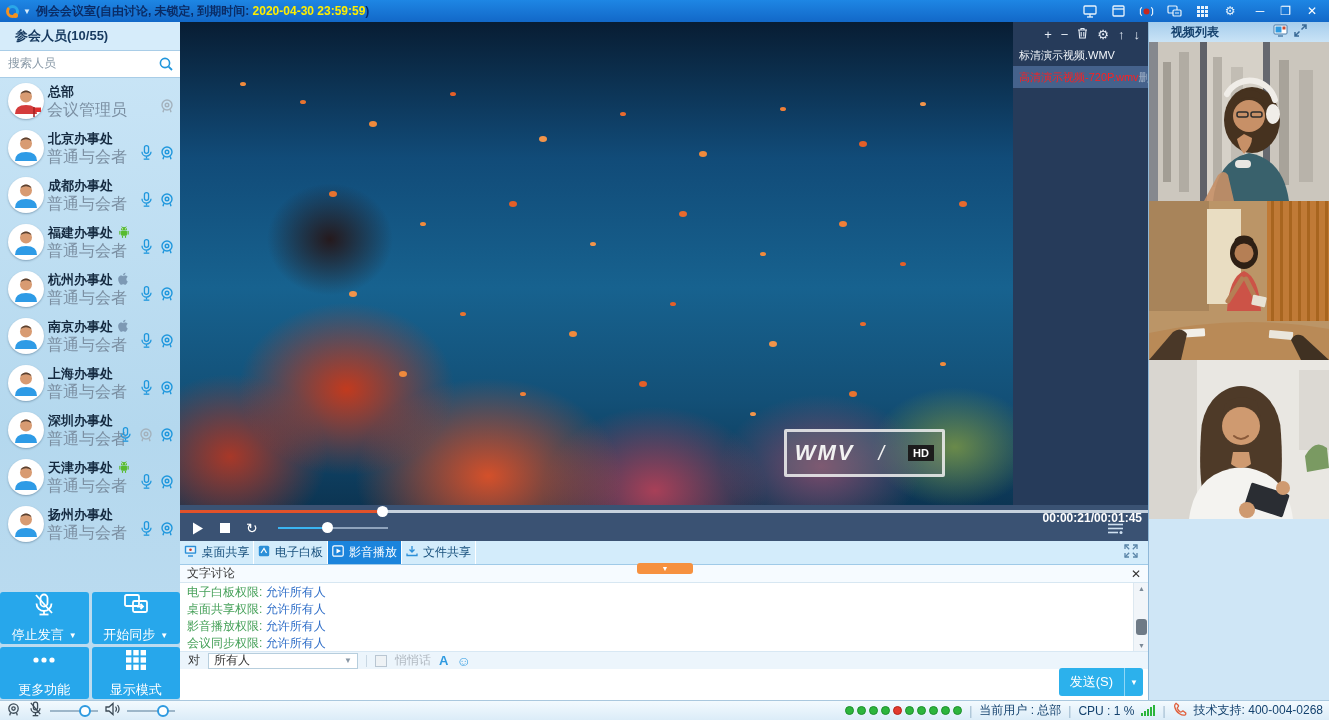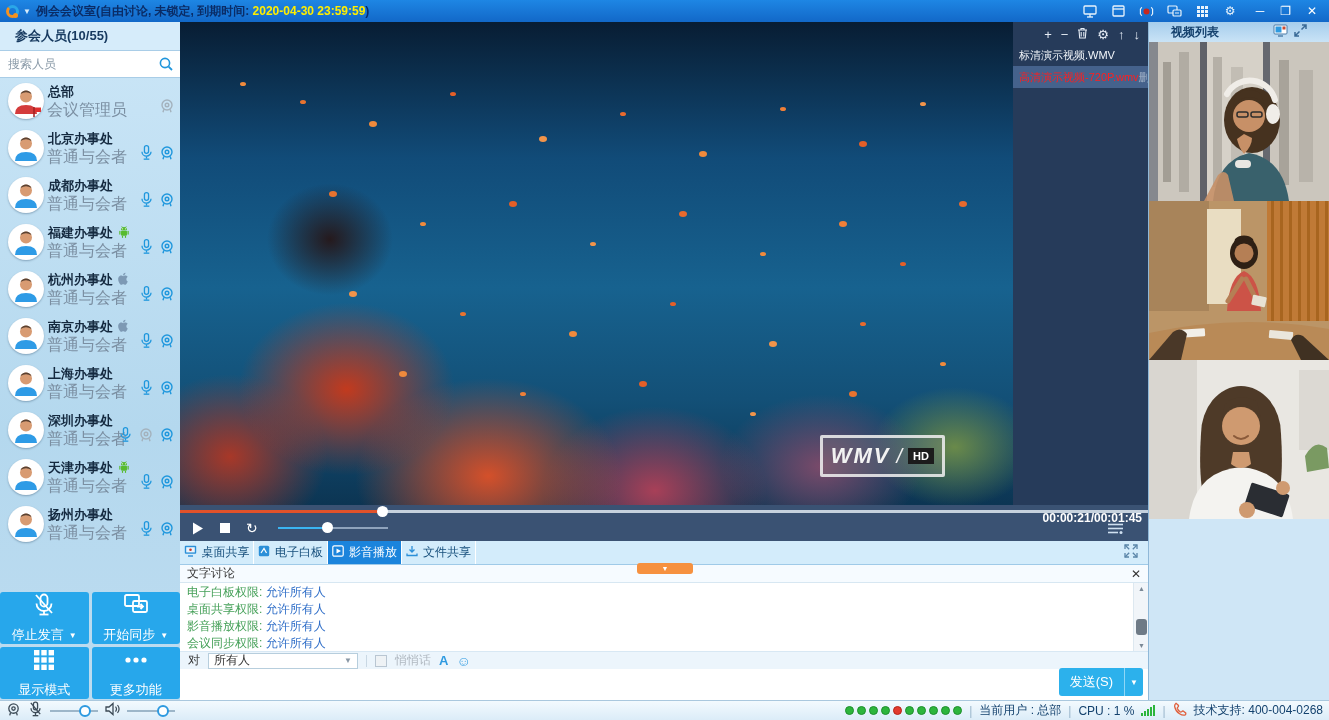--- a/index.html
+++ b/index.html
@@ -19,21 +19,21 @@
   .tb-ic { width:15px; height:13px; display:flex; align-items:center; justify-content:center; color:#eaf4fc; font-size:12px; cursor:pointer; }
   .tb-ic svg { display:block; }
   .win-ctl { display:flex; align-items:center; gap:16px; margin-left:18px; padding-right:6px; }
   .win-ctl span { color:#fff; font-size:12px; cursor:pointer; line-height:1; }
 
   
   .sidebar { position:absolute; left:0; top:22px; width:180px; height:678px;
     background:linear-gradient(180deg,#cbe6f7 0%,#b4d8ee 60%,#bddcf0 100%); }
   .sb-header { height:28px; line-height:28px; padding-left:15px; font-size:13px; font-weight:bold; color:#16395f; background:#d6ecfa; }
   .search-row { height:28px; background:#fff; border-top:1px solid #a9cde7; border-bottom:1px solid #a9cde7; position:relative; }
-  .search-row input { width:100%; height:100%; border:0; outline:0; padding:0 26px 0 8px; font-size:12px; color:#0369a1; background:transparent; font-family:Liberation Serif, serif; }
+  .search-row input { width:100%; height:100%; border:0; outline:0; padding:0 26px 0 8px; font-size:12px; color:#0369a1; background:transparent; font-family:Liberation Mono, monospace; }
   .search-row input::placeholder { color:#8a9aa8; }
   .search-icon { position:absolute; right:6px; top:5px; }
   .plist { position:absolute; left:0; top:56px; width:180px; }
   .prow { height:47px; position:relative; }
   .avatar { position:absolute; left:8px; top:5px; width:36px; height:36px; border-radius:50%; background:#fff; box-shadow:0 1px 2px rgba(30,60,90,.35); overflow:hidden; }
   .badge-flag { position:absolute; left:32px; top:26px; }
   .p-name { position:absolute; left:48px; top:5px; font-size:13px; font-weight:bold; color:#14293f; display:flex; align-items:center; gap:4px; white-space:nowrap;text-align:center; }
   .p-role { position:absolute; left:47px; top:22px; font-size:16px; color:#7b8fa2; }
   .p-icons { position:absolute; right:5px; bottom:7px; display:flex; gap:5px; align-items:center; }
   .sb-buttons { position:absolute; left:0; top:570px; width:180px; height:105px;
@@ -59,22 +59,22 @@
     box-shadow: 60px 18px 0 0 #e8732f, 130px 40px 0 1px #f08a3c, 210px 10px 0 0 #e35f28,
       300px 55px 0 1px #f2944a, 380px 30px 0 0 #e86a2e, 460px 70px 0 1px #f08a3c,
       540px 25px 0 0 #ef7f38, 620px 60px 0 1px #e35f28, 680px 20px 0 0 #f2944a,
       90px 110px 0 1px #e8732f, 180px 140px 0 0 #f08a3c, 270px 120px 0 1px #e35f28,
       350px 160px 0 0 #f2944a, 440px 130px 0 1px #e86a2e, 520px 170px 0 0 #f08a3c,
       600px 140px 0 1px #ef7f38, 660px 180px 0 0 #e35f28, 110px 210px 0 1px #f2944a,
       220px 230px 0 0 #e8732f, 330px 250px 0 1px #f08a3c, 430px 220px 0 0 #e35f28,
       530px 260px 0 1px #f2944a, 620px 240px 0 0 #e86a2e, 160px 290px 0 1px #f08a3c,
       280px 310px 0 0 #ef7f38, 400px 300px 0 1px #e35f28, 510px 330px 0 0 #f2944a,
       610px 310px 0 1px #e8732f, 700px 280px 0 0 #f08a3c, 720px 120px 0 1px #e86a2e; }
-  .wmv-logo { position:absolute; right:68px; bottom:28px; height:42px; border:3px solid rgba(240,240,240,.85);
-    background:rgba(140,140,140,.25); display:flex; align-items:center; padding:0 8px; gap:6px; border-radius:2px; }
+  .wmv-logo { position:absolute; right:68px; bottom:28px; height:48px; border:3px solid rgba(240,240,240,.85);
+    background:rgba(140,140,140,.25); display:flex; align-items:center; padding:0 8px; gap:24px; border-radius:2px; }
   .wmv-logo .wmv { color:#f2f2f2; font-weight:bold; font-style:italic; font-size:22px; letter-spacing:2px; }
   .wmv-logo .slash { color:#f2f2f2; font-size:20px; font-style:italic; }
   .wmv-logo .hd { background:#1c1c1c; color:#fff; font-weight:bold; font-size:11px; padding:2px 5px; }
 
   .playlist { position:absolute; left:833px; top:0; width:135px; height:483px; background:rgba(41,62,95,.93); }
   .pl-toolbar { display:flex; justify-content:flex-end; align-items:center; gap:9px; padding:5px 8px 3px 8px; color:#e6edf6; font-size:13px; }
   .pl-toolbar span { cursor:pointer; line-height:1; }
   .pl-item { height:22px; line-height:22px; padding:0 6px; font-size:11px; color:#f2f6fa; white-space:nowrap; overflow:hidden; cursor:pointer; }
   .pl-item.selected { background:#45628c; color:#ff1f1f; display:flex; justify-content:space-between; align-items:center; }
   .pl-del { color:#9fb0c6; font-size:11px; cursor:pointer; }
@@ -561,47 +561,47 @@
                 <rect x="11" y="9" width="14" height="11" rx="1.5"></rect>
                 <path d="M15 14.5 h6 m-2.5 -2.5 l2.5 2.5 l-2.5 2.5"></path>
               </g>
             </svg></span>
         <span class="lbl">
             <span>开始同步</span>
             <span class="caret">▼</span>
           </span>
       </div>
       <div class="sb-btn">
+        <span><svg width="30" height="26" viewBox="0 0 30 26">
+              <g fill="#fff">
+                <circle cx="7" cy="13" r="2.6"></circle>
+                <circle cx="15" cy="13" r="2.6"></circle>
+                <circle cx="23" cy="13" r="2.6"></circle>
+              </g>
+            </svg></span>
+        <span class="lbl">
+            <span>更多功能</span>
+          </span>
+      </div>
+      <div class="sb-btn">
         <span><svg width="26" height="26" viewBox="0 0 26 26">
               <g fill="#fff">
                 <rect x="3" y="3" width="5.4" height="5.4"></rect>
                 <rect x="10.3" y="3" width="5.4" height="5.4"></rect>
                 <rect x="17.6" y="3" width="5.4" height="5.4"></rect>
                 <rect x="3" y="10.3" width="5.4" height="5.4"></rect>
                 <rect x="10.3" y="10.3" width="5.4" height="5.4"></rect>
                 <rect x="17.6" y="10.3" width="5.4" height="5.4"></rect>
                 <rect x="3" y="17.6" width="5.4" height="5.4"></rect>
                 <rect x="10.3" y="17.6" width="5.4" height="5.4"></rect>
                 <rect x="17.6" y="17.6" width="5.4" height="5.4"></rect>
               </g>
             </svg></span>
         <span class="lbl">
             <span>显示模式</span>
-          </span>
-      </div>
-      <div class="sb-btn">
-        <span><svg width="30" height="26" viewBox="0 0 30 26">
-              <g fill="#fff">
-                <circle cx="7" cy="13" r="2.6"></circle>
-                <circle cx="15" cy="13" r="2.6"></circle>
-                <circle cx="23" cy="13" r="2.6"></circle>
-              </g>
-            </svg></span>
-        <span class="lbl">
-            <span>更多功能</span>
           </span>
       </div>
     </div>
   </div>
 
   <div class="player">
     <div class="video-frame">
       <div class="fish-dots"></div>
       <div class="wmv-logo">
         <span class="wmv">WMV</span>

